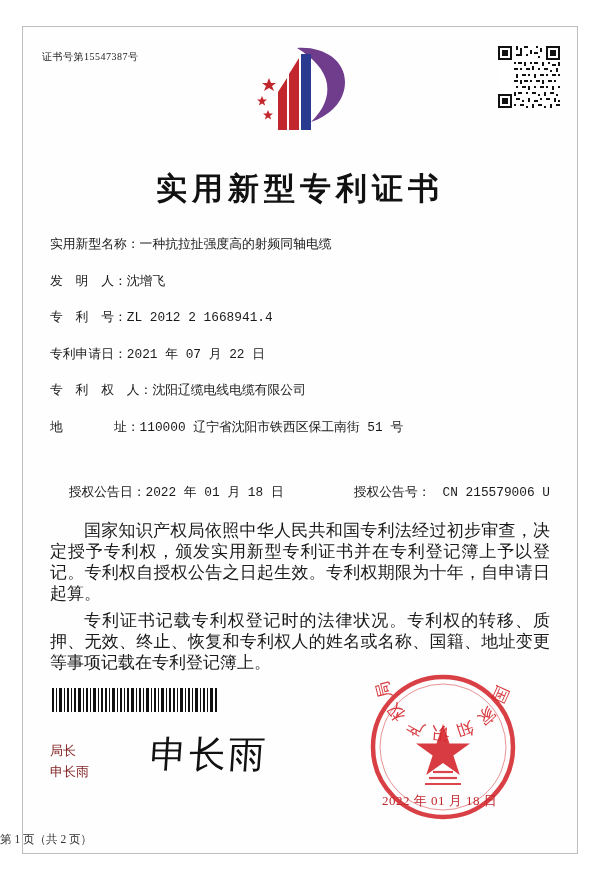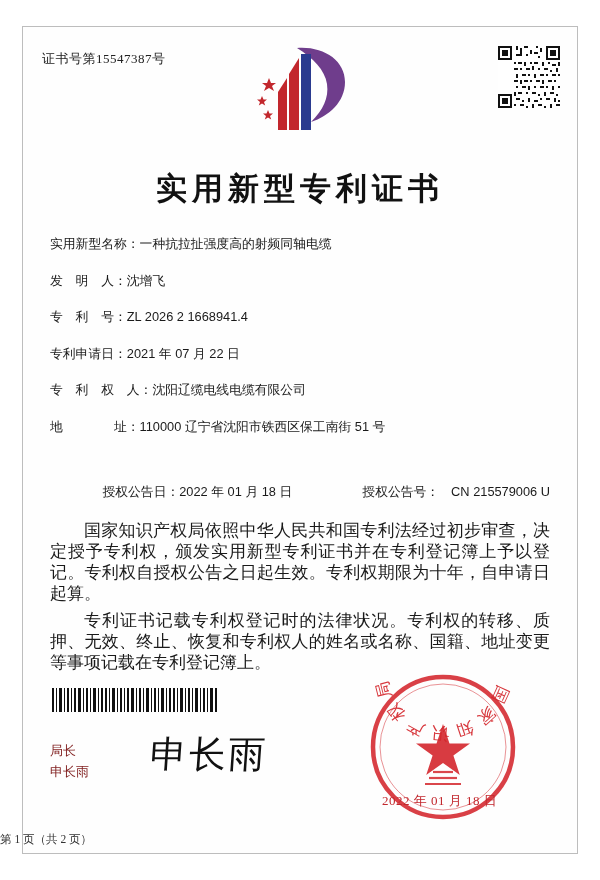--- a/index.html
+++ b/index.html
@@ -38,21 +38,21 @@
     width: 100%;
     height: 100%;
     box-sizing: border-box;
   }
 
   
   .cert-no {
     position: absolute;
     left: 42px;
     top: 50px;
-    font-size: 13px;
+    font-size: 10px;
     letter-spacing: 0.5px;
     color: #222;
     font-family: "Liberation Serif", serif;
   }
 
   
   .logo {
     position: absolute;
     left: 253px;
     top: 44px;
@@ -83,21 +83,21 @@
     color: #111;
     font-family: Liberation Mono, monospace;
   }
 
   
   .fields {
     position: absolute;
     left: 50px;
     top: 236px;
     width: 500px;
-    font-family: Liberation Sans, sans-serif;
+    font-family: Liberation Mono, monospace;
   }
   .field-row {
     display: flex;
     align-items: baseline;
     margin-bottom: 19.5px;
     font-size: 12.8px;
     color: #1a1a1a;
   }
   .field-label {
     white-space: pre;
@@ -327,21 +327,21 @@
     <div class="field-row">
       <span class="field-label">实用新型名称：</span>
       <span class="field-value">一种抗拉扯强度高的射频同轴电缆</span>
     </div>
     <div class="field-row">
       <span class="field-label">发　明　人：</span>
       <span class="field-value">沈增飞</span>
     </div>
     <div class="field-row">
       <span class="field-label">专　利　号：</span>
-      <span class="field-value">ZL 2026 2 1668941.4</span>
+      <span class="field-value">ZL 2012 2 1668941.4</span>
     </div>
     <div class="field-row">
       <span class="field-label">专利申请日：</span>
       <span class="field-value">2021 年 07 月 22 日</span>
     </div>
     <div class="field-row">
       <span class="field-label">专　利　权　人：</span>
       <span class="field-value">沈阳辽缆电线电缆有限公司</span>
     </div>
     <div class="field-row">

